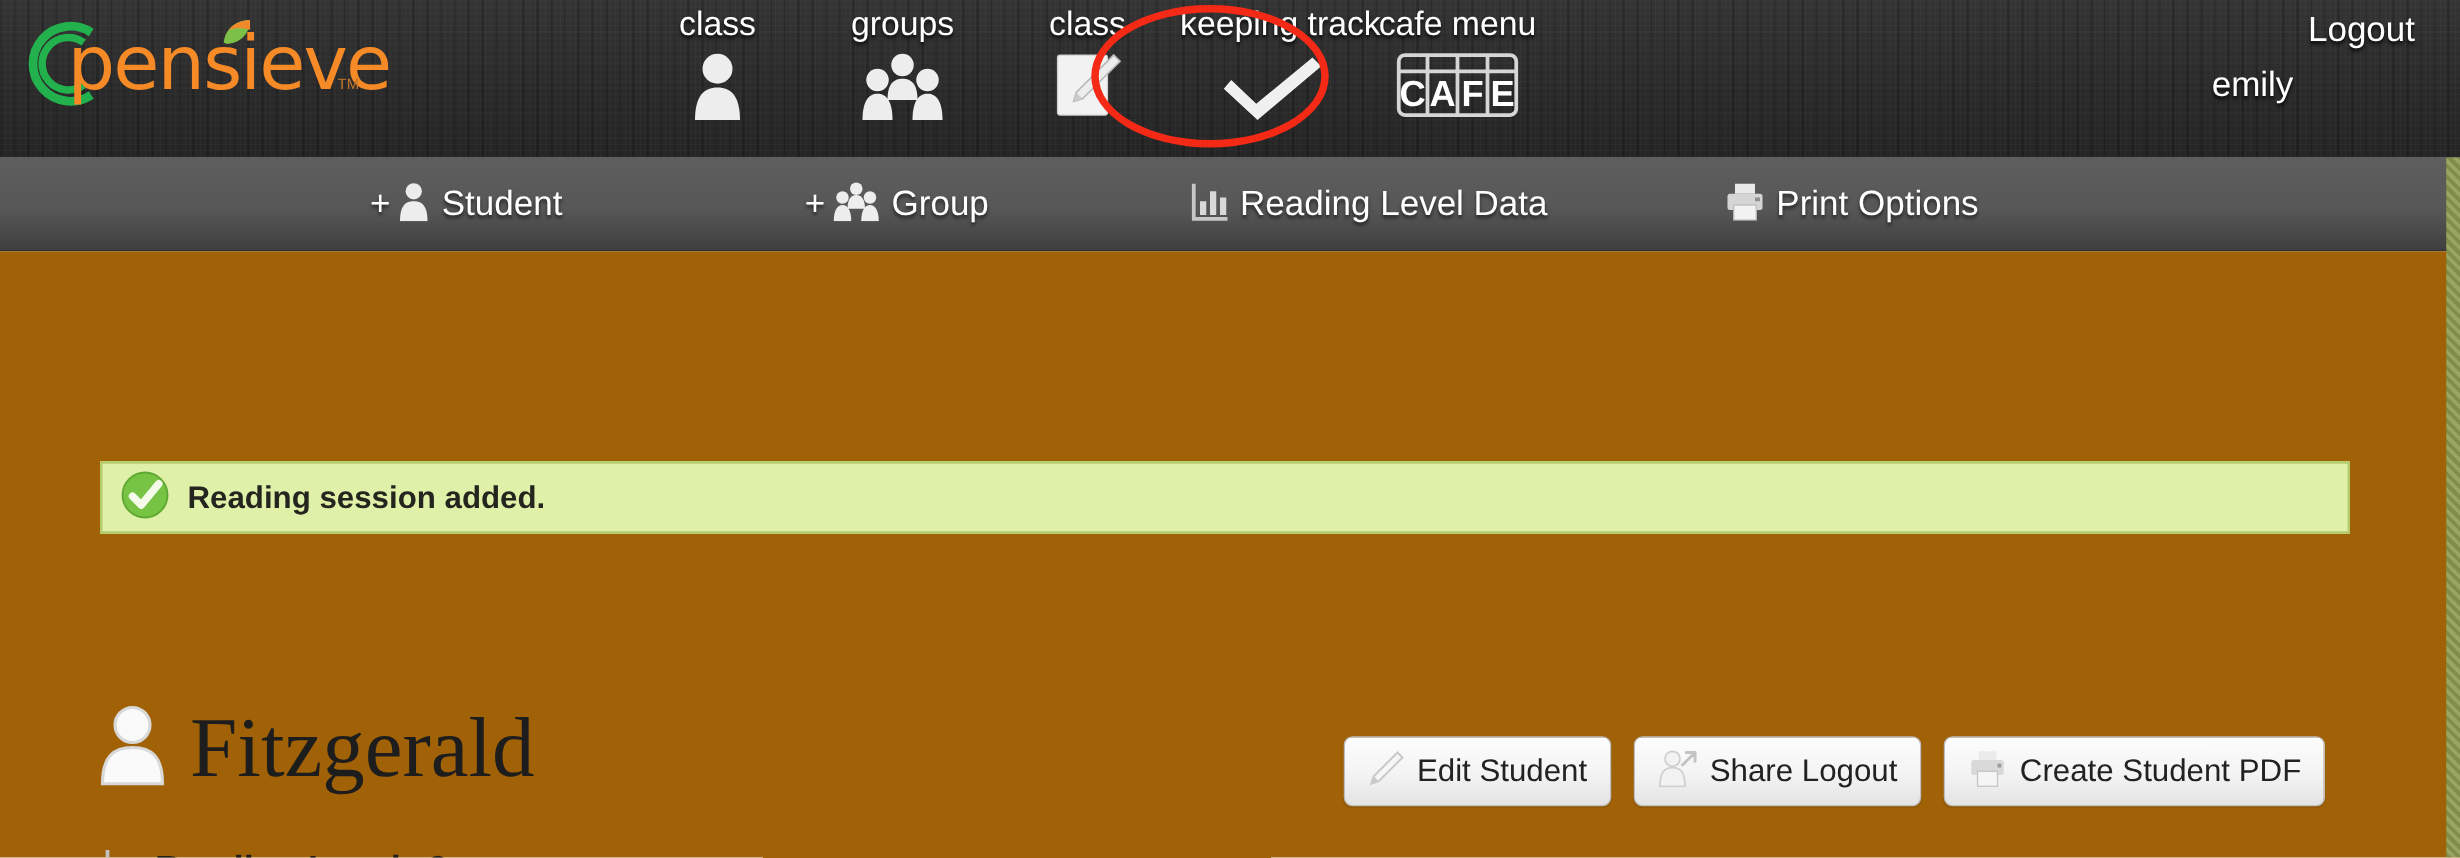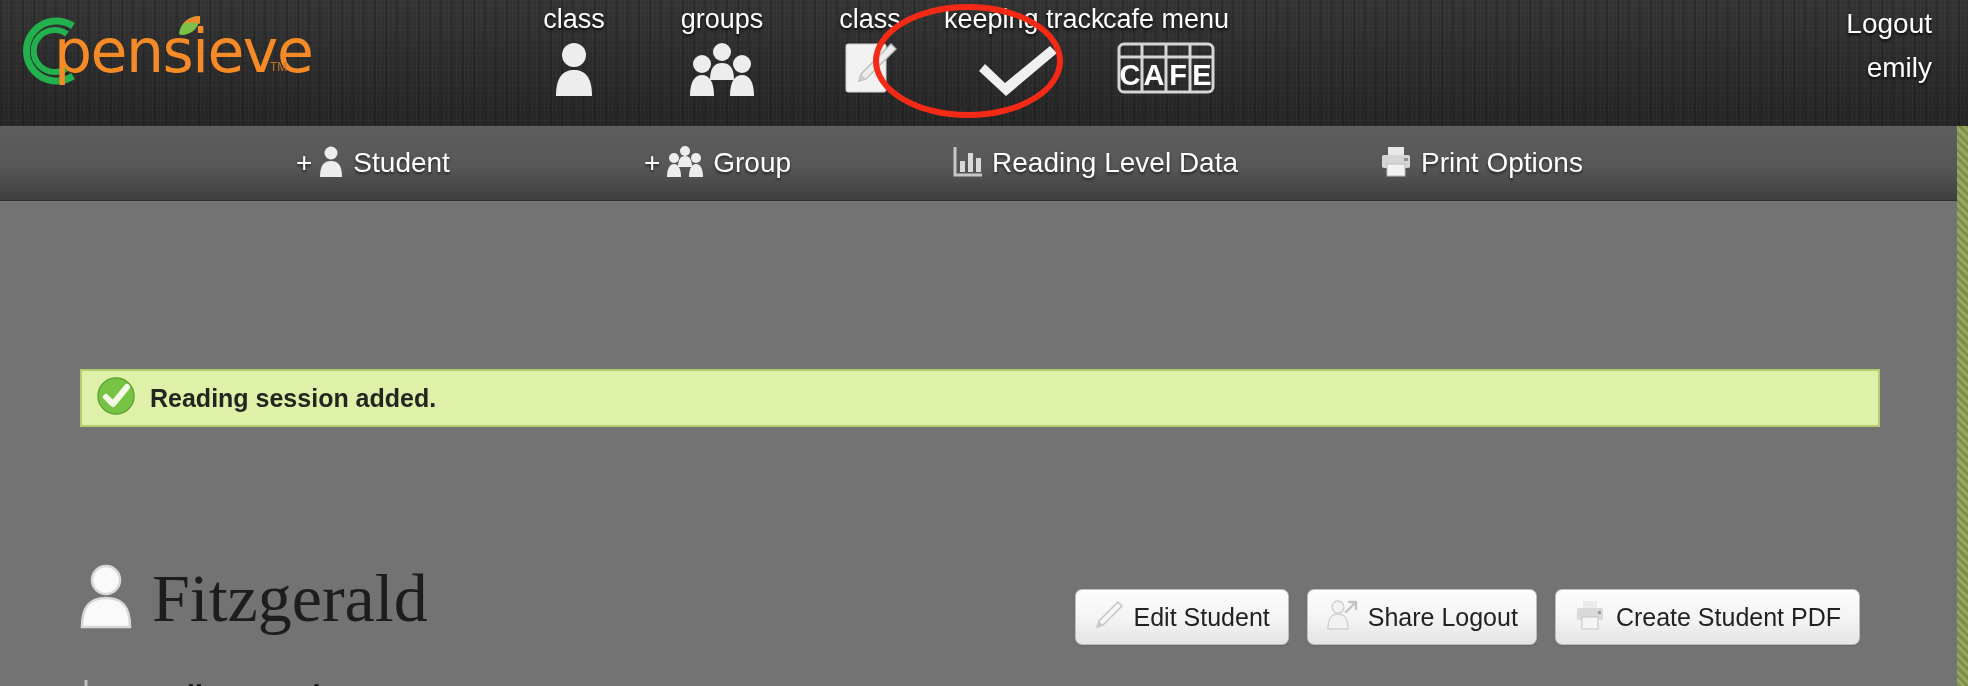--- a/index.html
+++ b/index.html
@@ -167,20 +167,21 @@
     line-height: 44px;
     text-shadow: 0 2px 3px rgba(0,0,0,0.85);
     cursor: pointer;
   }
   .account-user {
     display: block;
     font-size: 28px;
     color: #ffffff;
     line-height: 44px;
     text-shadow: 0 2px 3px rgba(0,0,0,0.85);
+    text-align: center;
   }
 
   
   .toolbar {
     position: relative;
     height: 75px;
     background: linear-gradient(180deg, #5e5e5e 0%, #575757 55%, #3f3f3f 100%);
     border-bottom: 1px solid #2f2f2f;
     display: flex;
     align-items: center;
@@ -210,21 +211,21 @@
     margin-right: -3px;
     text-shadow: 0 2px 3px rgba(0,0,0,0.6);
   }
   .tb-gap-1 { width: 194px; }
   .tb-gap-2 { width: 162px; }
   .tb-gap-3 { width: 142px; }
 
   
   .content {
     position: relative;
-    background: #737373;
+    background: #a16207;
     height: 485px;
     padding: 0;
   }
 
   .alert {
     position: absolute;
     left: 80px;
     top: 168px;
     width: 1800px;
     height: 58px;

